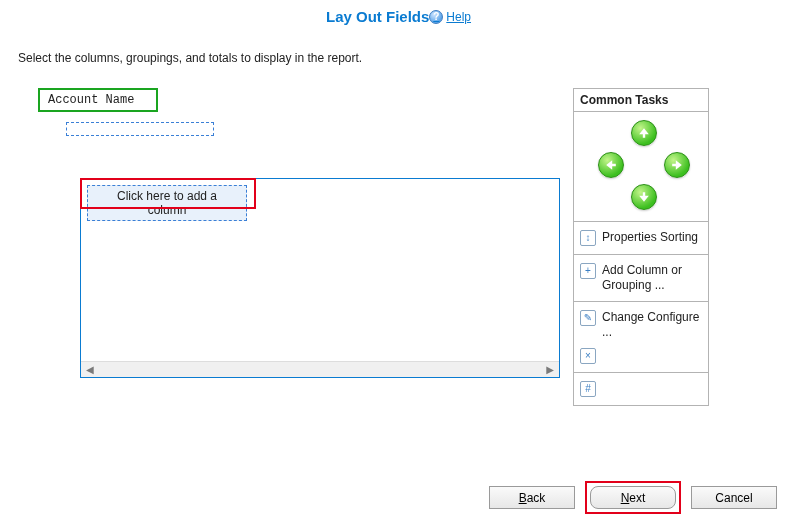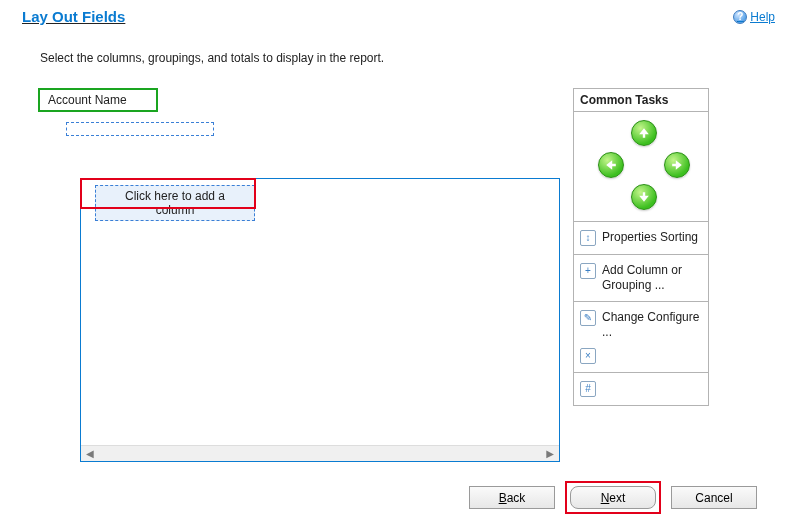--- a/index.html
+++ b/index.html
@@ -10,24 +10,23 @@
     font-size: 12px;
     color: #222;
     background: #fff;
     width: 793px;
     height: 520px;
     overflow: hidden;
     position: relative;
   }
   .header {
     display: flex;
-    justify-content: space-between;
+    justify-content: center;
     align-items: center;
     padding: 8px 18px 0 22px;
-    text-decoration: underline;
   }
   .title {
     color: #0a7bd1;
     font-size: 15px;
     font-weight: 700;
   }
   .help-link {
     color: #0a7bd1;
     text-decoration: underline;
     display: flex;
@@ -37,34 +36,35 @@
     font-size: 12px;
   }
   .help-icon {
     width: 14px; height: 14px; border-radius: 50%;
     background: radial-gradient(circle at 35% 30%, #cfe5ff, #5aa3e8 70%);
     border: 1px solid #3d7cc1;
     display: inline-flex; align-items: center; justify-content: center;
     color: #fff; font-size: 10px; font-weight: bold;
   }
   .instruction {
-    padding: 26px 18px 0 40px;
+    padding: 26px 18px 0 18px;
   }
   .workspace {
     position: absolute;
     left: 38px;
     top: 88px;
     width: 520px;
   }
   .account-name {
     border: 2px solid #1aa520;
     background: #fff;
     padding: 3px 8px;
     width: 120px;
     cursor: default;
+    font-family: Liberation Mono, monospace;
   }
   .grouping-block {
     margin-top: 10px;
     margin-left: 12px;
   }
   .add-grouping {
     border: 1px dashed #3a7fd6;
     background: #e8f1fb;
     padding: 3px 8px;
     width: 164px;
@@ -76,23 +76,22 @@
     border: 1px dashed #3a7fd6;
     background: #fff;
     height: 14px;
     width: 148px;
   }
   .canvas-wrap {
     position: absolute;
     left: 80px;
     top: 178px;
     width: 480px;
-    height: 284px;
+    height: 200px;
     border: 1px solid #0a7bd1;
-    padding-left: 8px;
   }
   .add-column-highlight {
     position: absolute;
     top: -1px; left: -1px;
     width: 176px; height: 31px;
     border: 2px solid #e2001a;
     pointer-events: none;
   }
   .add-column {
     border: 1px dashed #3a7fd6;
@@ -170,21 +169,21 @@
     width: 16px; height: 16px; flex: 0 0 16px;
     border: 1px solid #8aa6c1;
     background: #fff;
     display: inline-flex; align-items: center; justify-content: center;
     font-size: 10px; color: #3b7fc4;
     border-radius: 2px;
   }
   .footer {
     position: absolute;
     bottom: 6px;
-    right: 36px;
+    right: 16px;
     display: flex;
     gap: 10px;
     align-items: center;
   }
   .wizard-btn {
     width: 86px;
     height: 23px;
     background: linear-gradient(#fafafa,#e7e7e7);
     border: 1px solid #9a9a9a;
     font-family: inherit;

